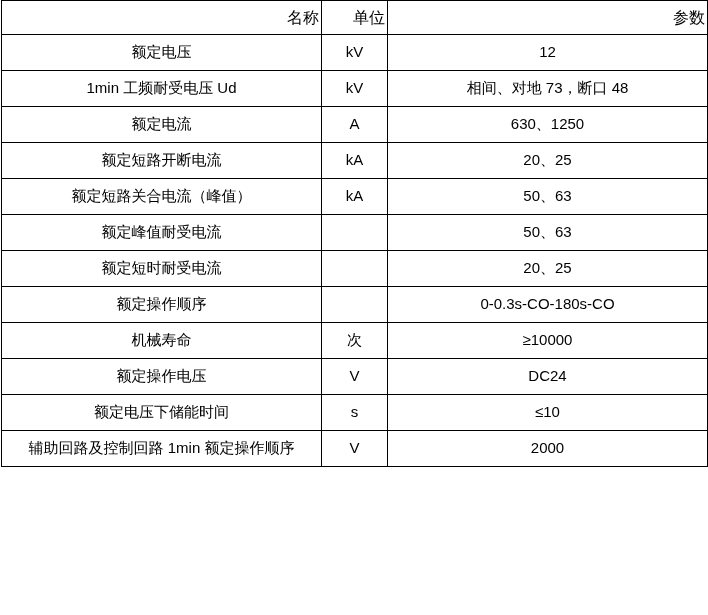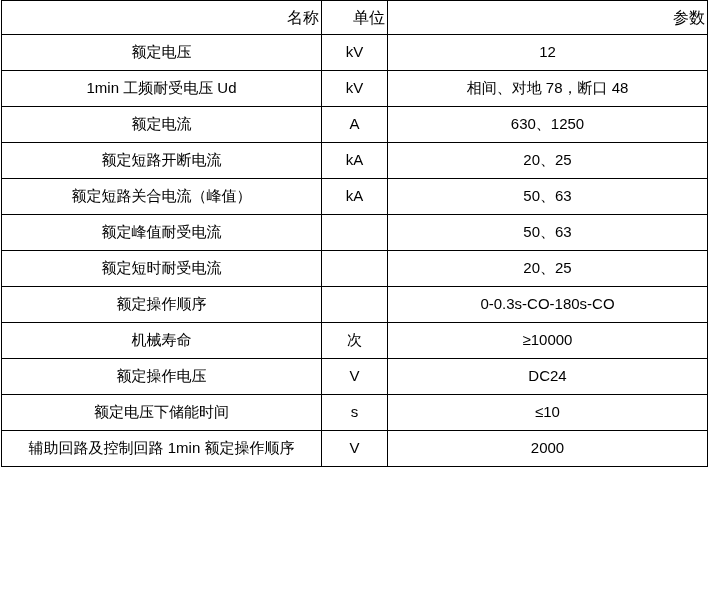--- a/index.html
+++ b/index.html
@@ -72,21 +72,21 @@
         <td>参数</td>
       </tr>
     <tr>
           <td class="name-cell">额定电压</td>
           <td class="unit-cell">kV</td>
           <td class="param-cell">12</td>
         </tr>
         <tr>
           <td class="name-cell">1min 工频耐受电压 Ud</td>
           <td class="unit-cell">kV</td>
-          <td class="param-cell">相间、对地 78，断口 48</td>
+          <td class="param-cell">相间、对地 73，断口 48</td>
         </tr>
         <tr>
           <td class="name-cell">额定电流</td>
           <td class="unit-cell">A</td>
           <td class="param-cell">630、1250</td>
         </tr>
         <tr>
           <td class="name-cell">额定短路开断电流</td>
           <td class="unit-cell">kA</td>
           <td class="param-cell">20、25</td>

